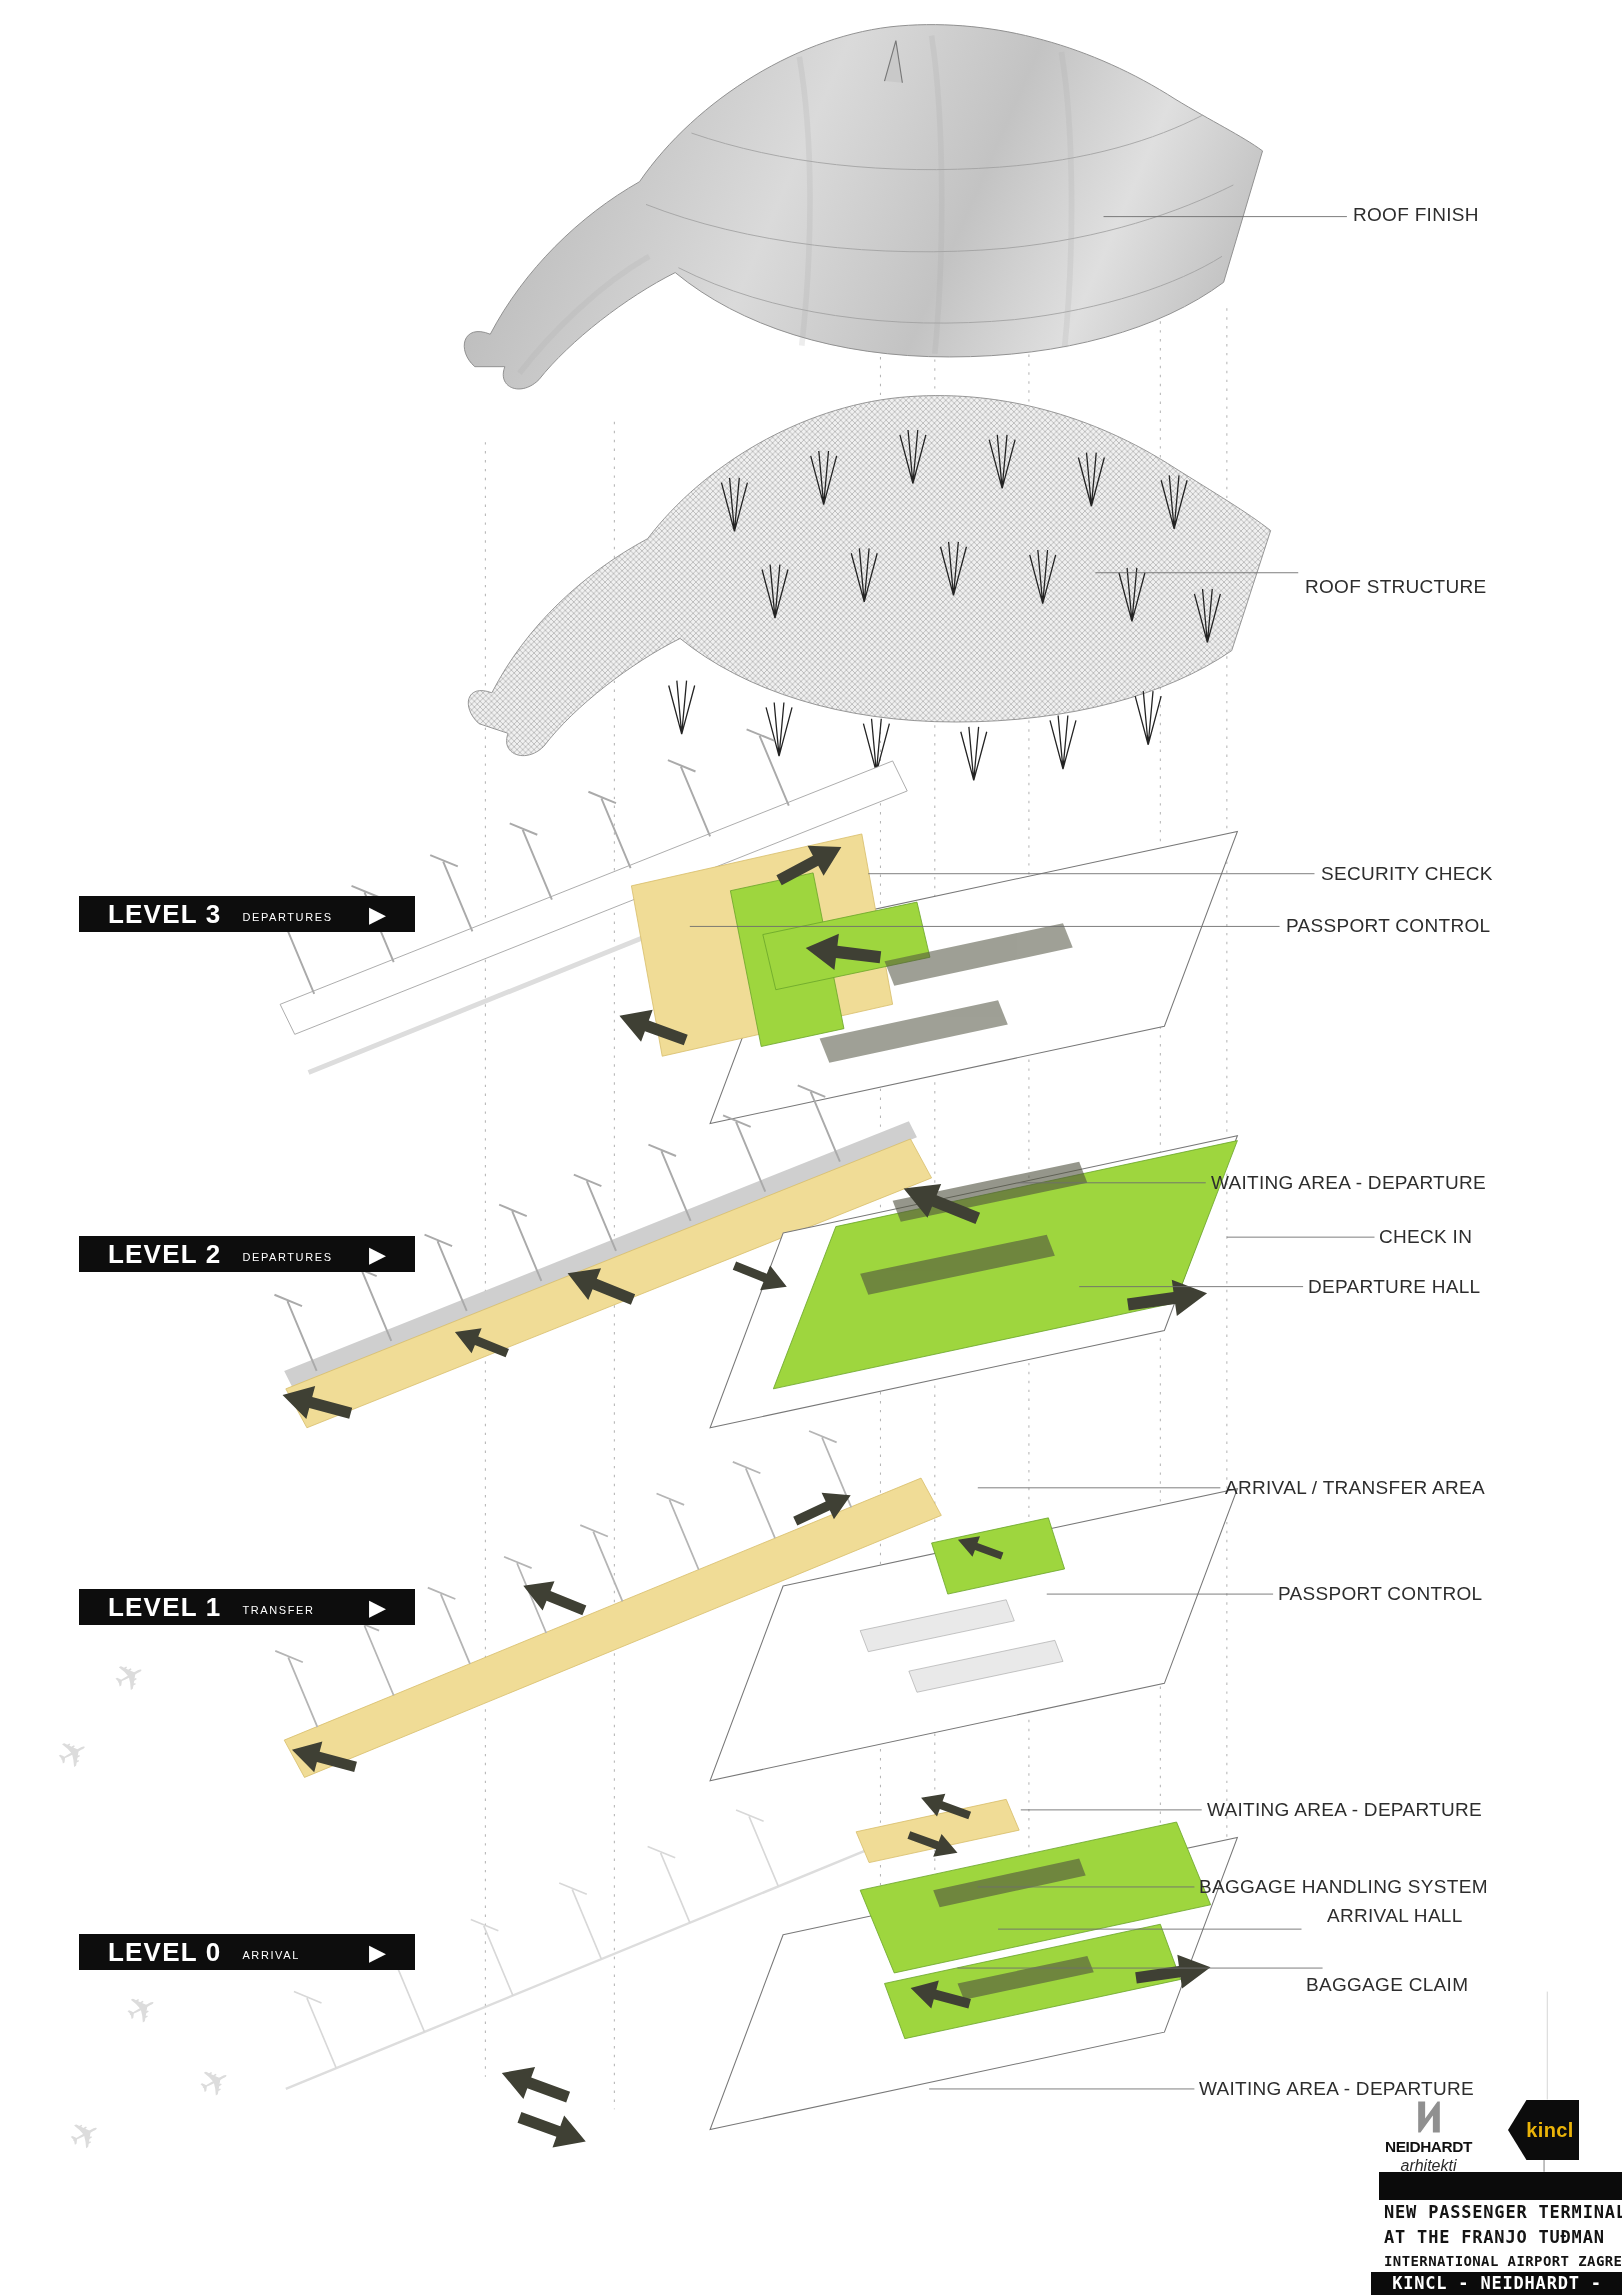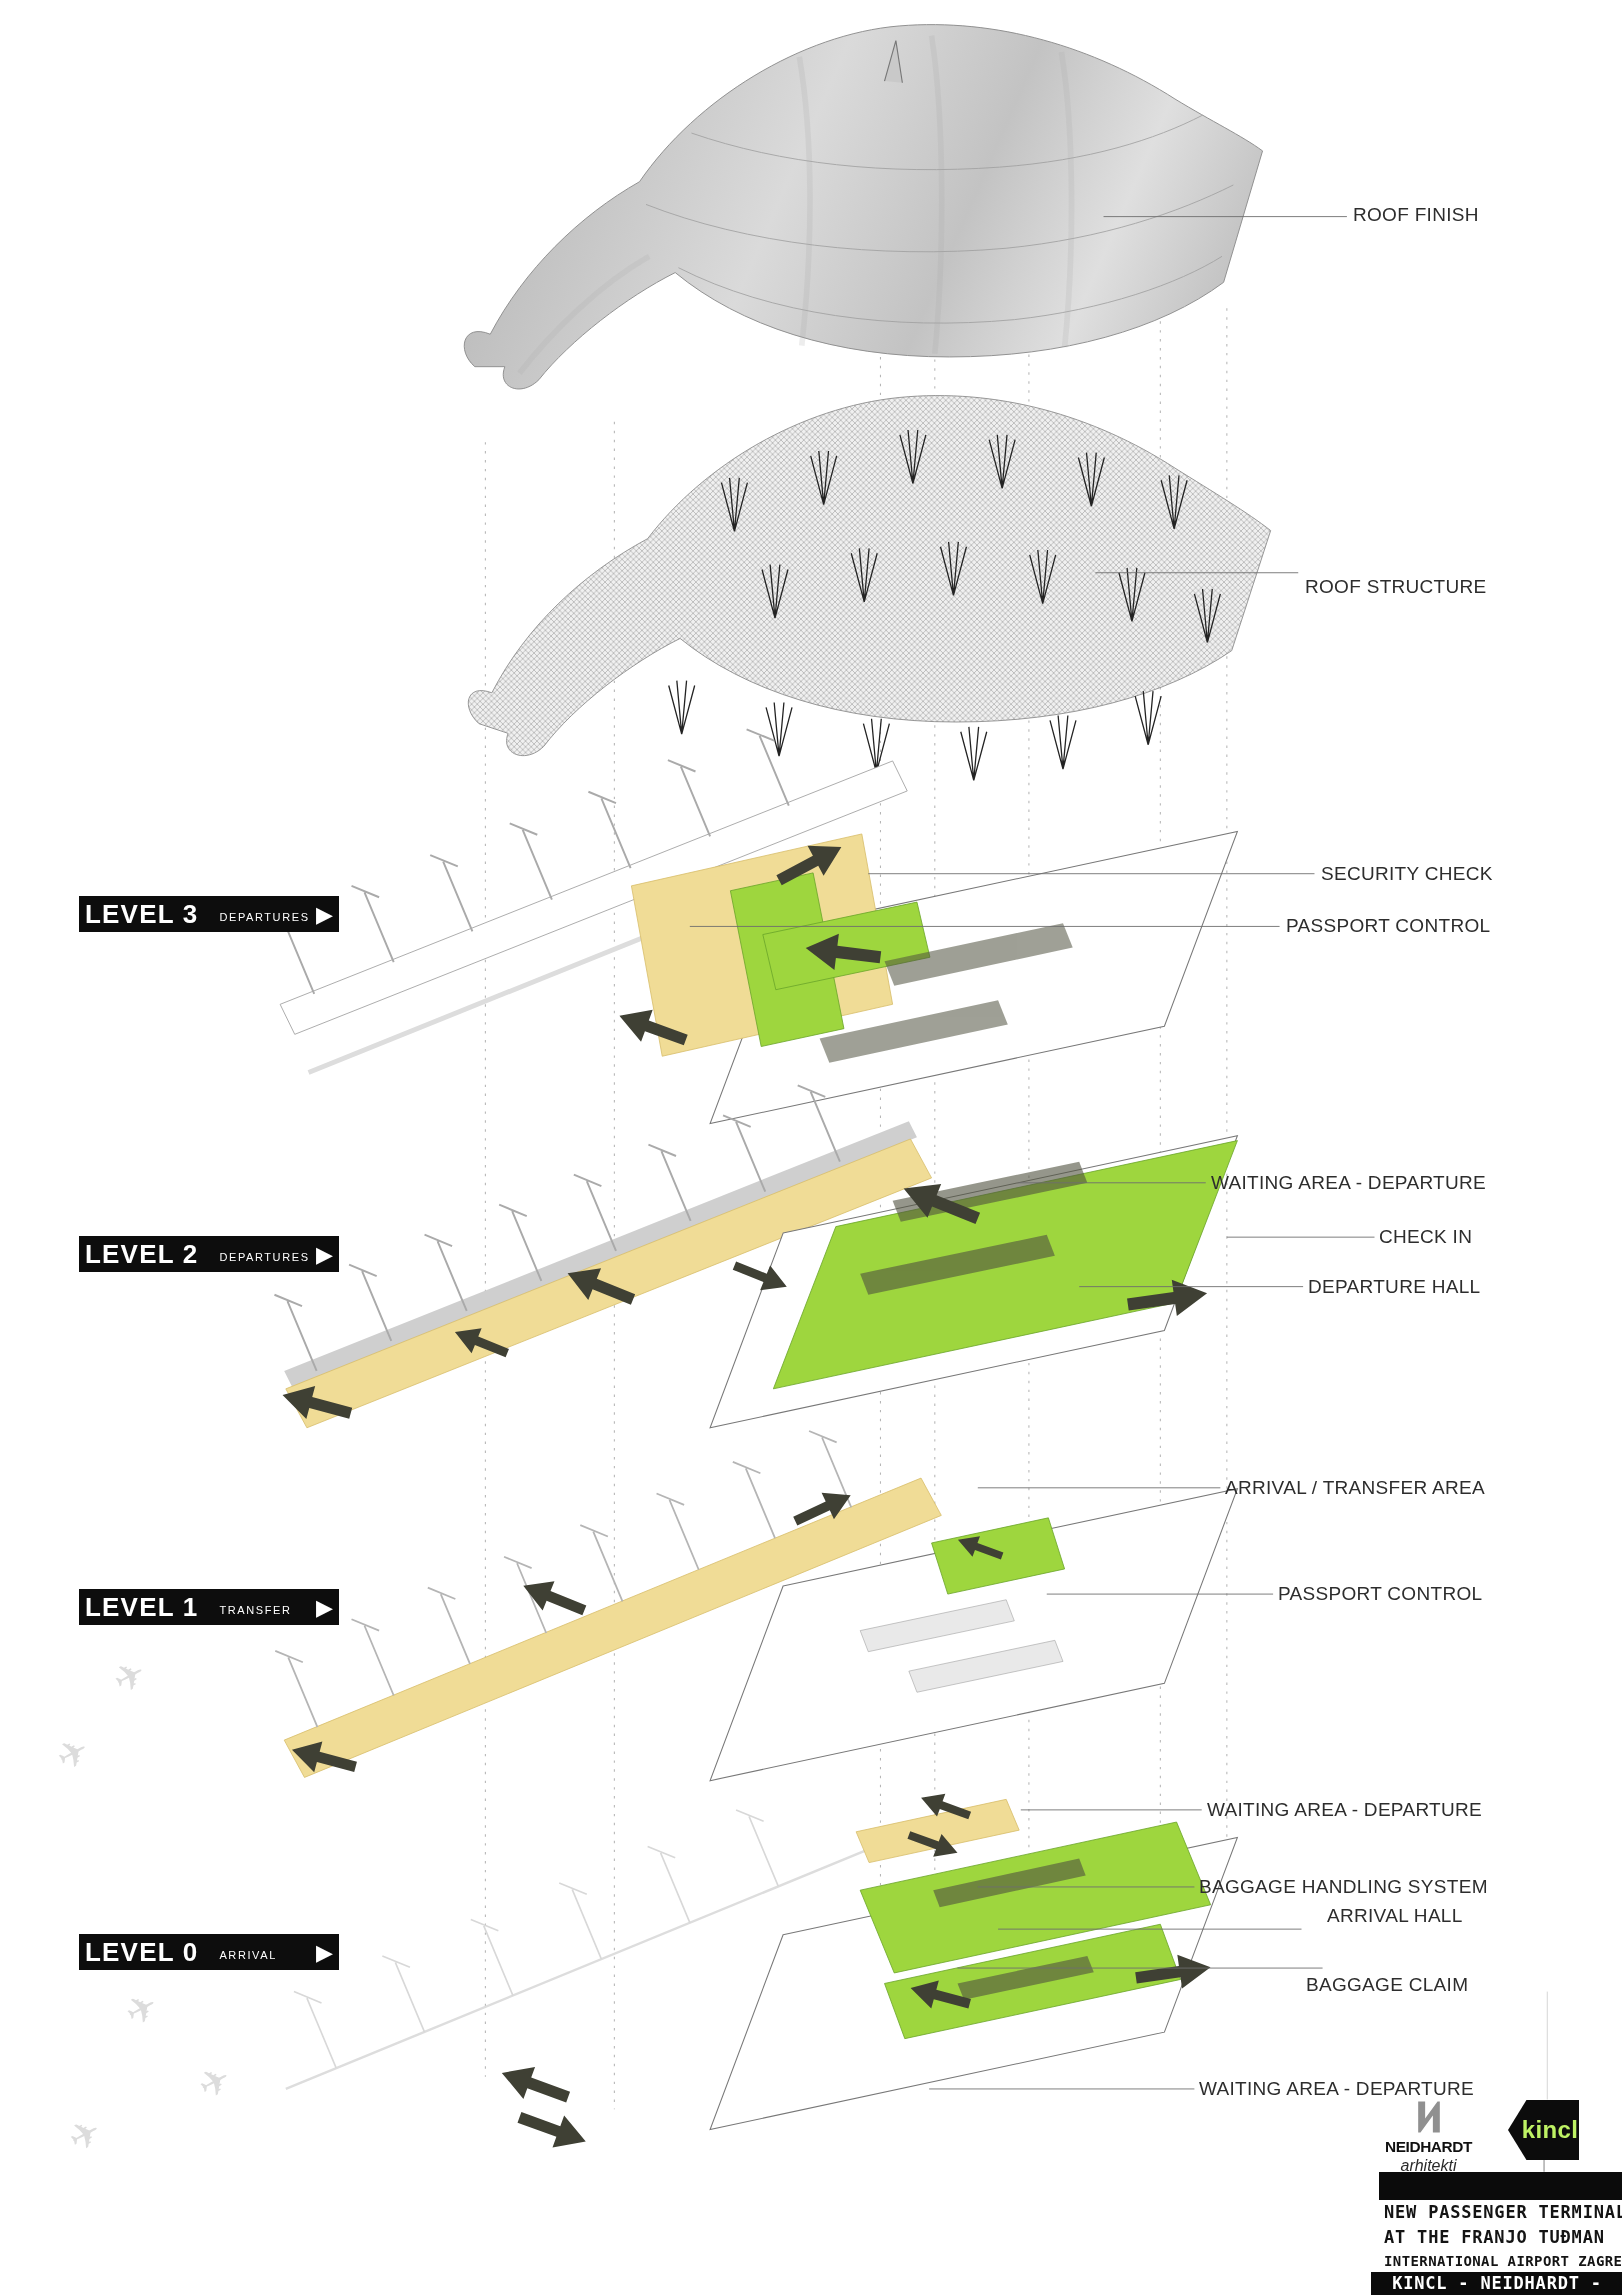--- a/index.html
+++ b/index.html
@@ -1,32 +1,32 @@
 <!DOCTYPE html>
 <html style="font-size:13px"><head>
 <meta charset="utf-8">
 <style>
   html,body{margin:0;padding:0;background:#fff;}
   .page{position:relative;width:1623px;height:2295px;background:#ffffff;overflow:hidden;
         font-family:"Liberation Sans",sans-serif;}
   svg.art{position:absolute;left:0;top:0;}
   .ann{position:absolute;font-size:19px;color:#2d2d2d;white-space:nowrap;letter-spacing:0.3px;}
-  .banner{position:absolute;left:79px;width:260px;height:36px;background:#0d0d0d;color:#fff;
-          display:flex;align-items:center;padding:0 6px;box-sizing:border-box;}
+  .banner{position:absolute;left:79px;width:336px;height:36px;background:#0d0d0d;color:#fff;
+          display:flex;align-items:center;padding:0 29px;box-sizing:border-box;}
   .banner .lvl{font-size:26px;font-weight:600;letter-spacing:1.2px;}
   .banner .sub{font-size:11px;letter-spacing:1.6px;margin-left:21px;margin-top:6.5px;}
   .banner .tri{margin-left:auto;font-size:22px;line-height:1;margin-top:1.6px;}
   
   .neid{position:absolute;left:1382px;top:2100px;width:93px;text-align:center;color:#101010;}
   .neid .neid-name{font-size:15.4px;font-weight:700;letter-spacing:-0.4px;margin-top:0.8px;}
   .neid .neid-sub{font-size:16px;font-style:italic;color:#2a2a2a;margin-top:0.8px;}
   .kincl{position:absolute;left:1508px;top:2100px;width:71px;height:60px;background:#0c0c0c;
          clip-path:polygon(26% 0,100% 0,100% 100%,26% 100%,0 50%);
          display:flex;align-items:center;justify-content:center;}
-  .kincl span{color:#bef264;font-weight:700;font-size:24px;letter-spacing:0.4px;margin-left:13px;}
+  .kincl span{color:#eab308;font-weight:700;font-size:20px;letter-spacing:0.4px;margin-left:13px;}
   
   .tb-bar1{position:absolute;left:1379px;top:2172px;width:243px;height:28px;background:#0b0b0b;}
   .tb-line{position:absolute;left:1384px;color:#141414;font-family:"DejaVu Sans Mono",monospace;
            font-weight:600;white-space:nowrap;}
   .tb-l1{top:2202px;font-size:17px;letter-spacing:0.8px;}
   .tb-l2{top:2227px;font-size:17px;letter-spacing:0.8px;}
   .tb-l3{top:2253px;font-size:14px;letter-spacing:0.4px;}
   .tb-bar2{position:absolute;left:1371px;top:2272px;width:252px;height:23.5px;background:#0b0b0b;
            color:#fff;text-align:center;line-height:23.5px;font-family:"DejaVu Sans Mono",monospace;
            font-size:17px;font-weight:600;letter-spacing:0.8px;}

